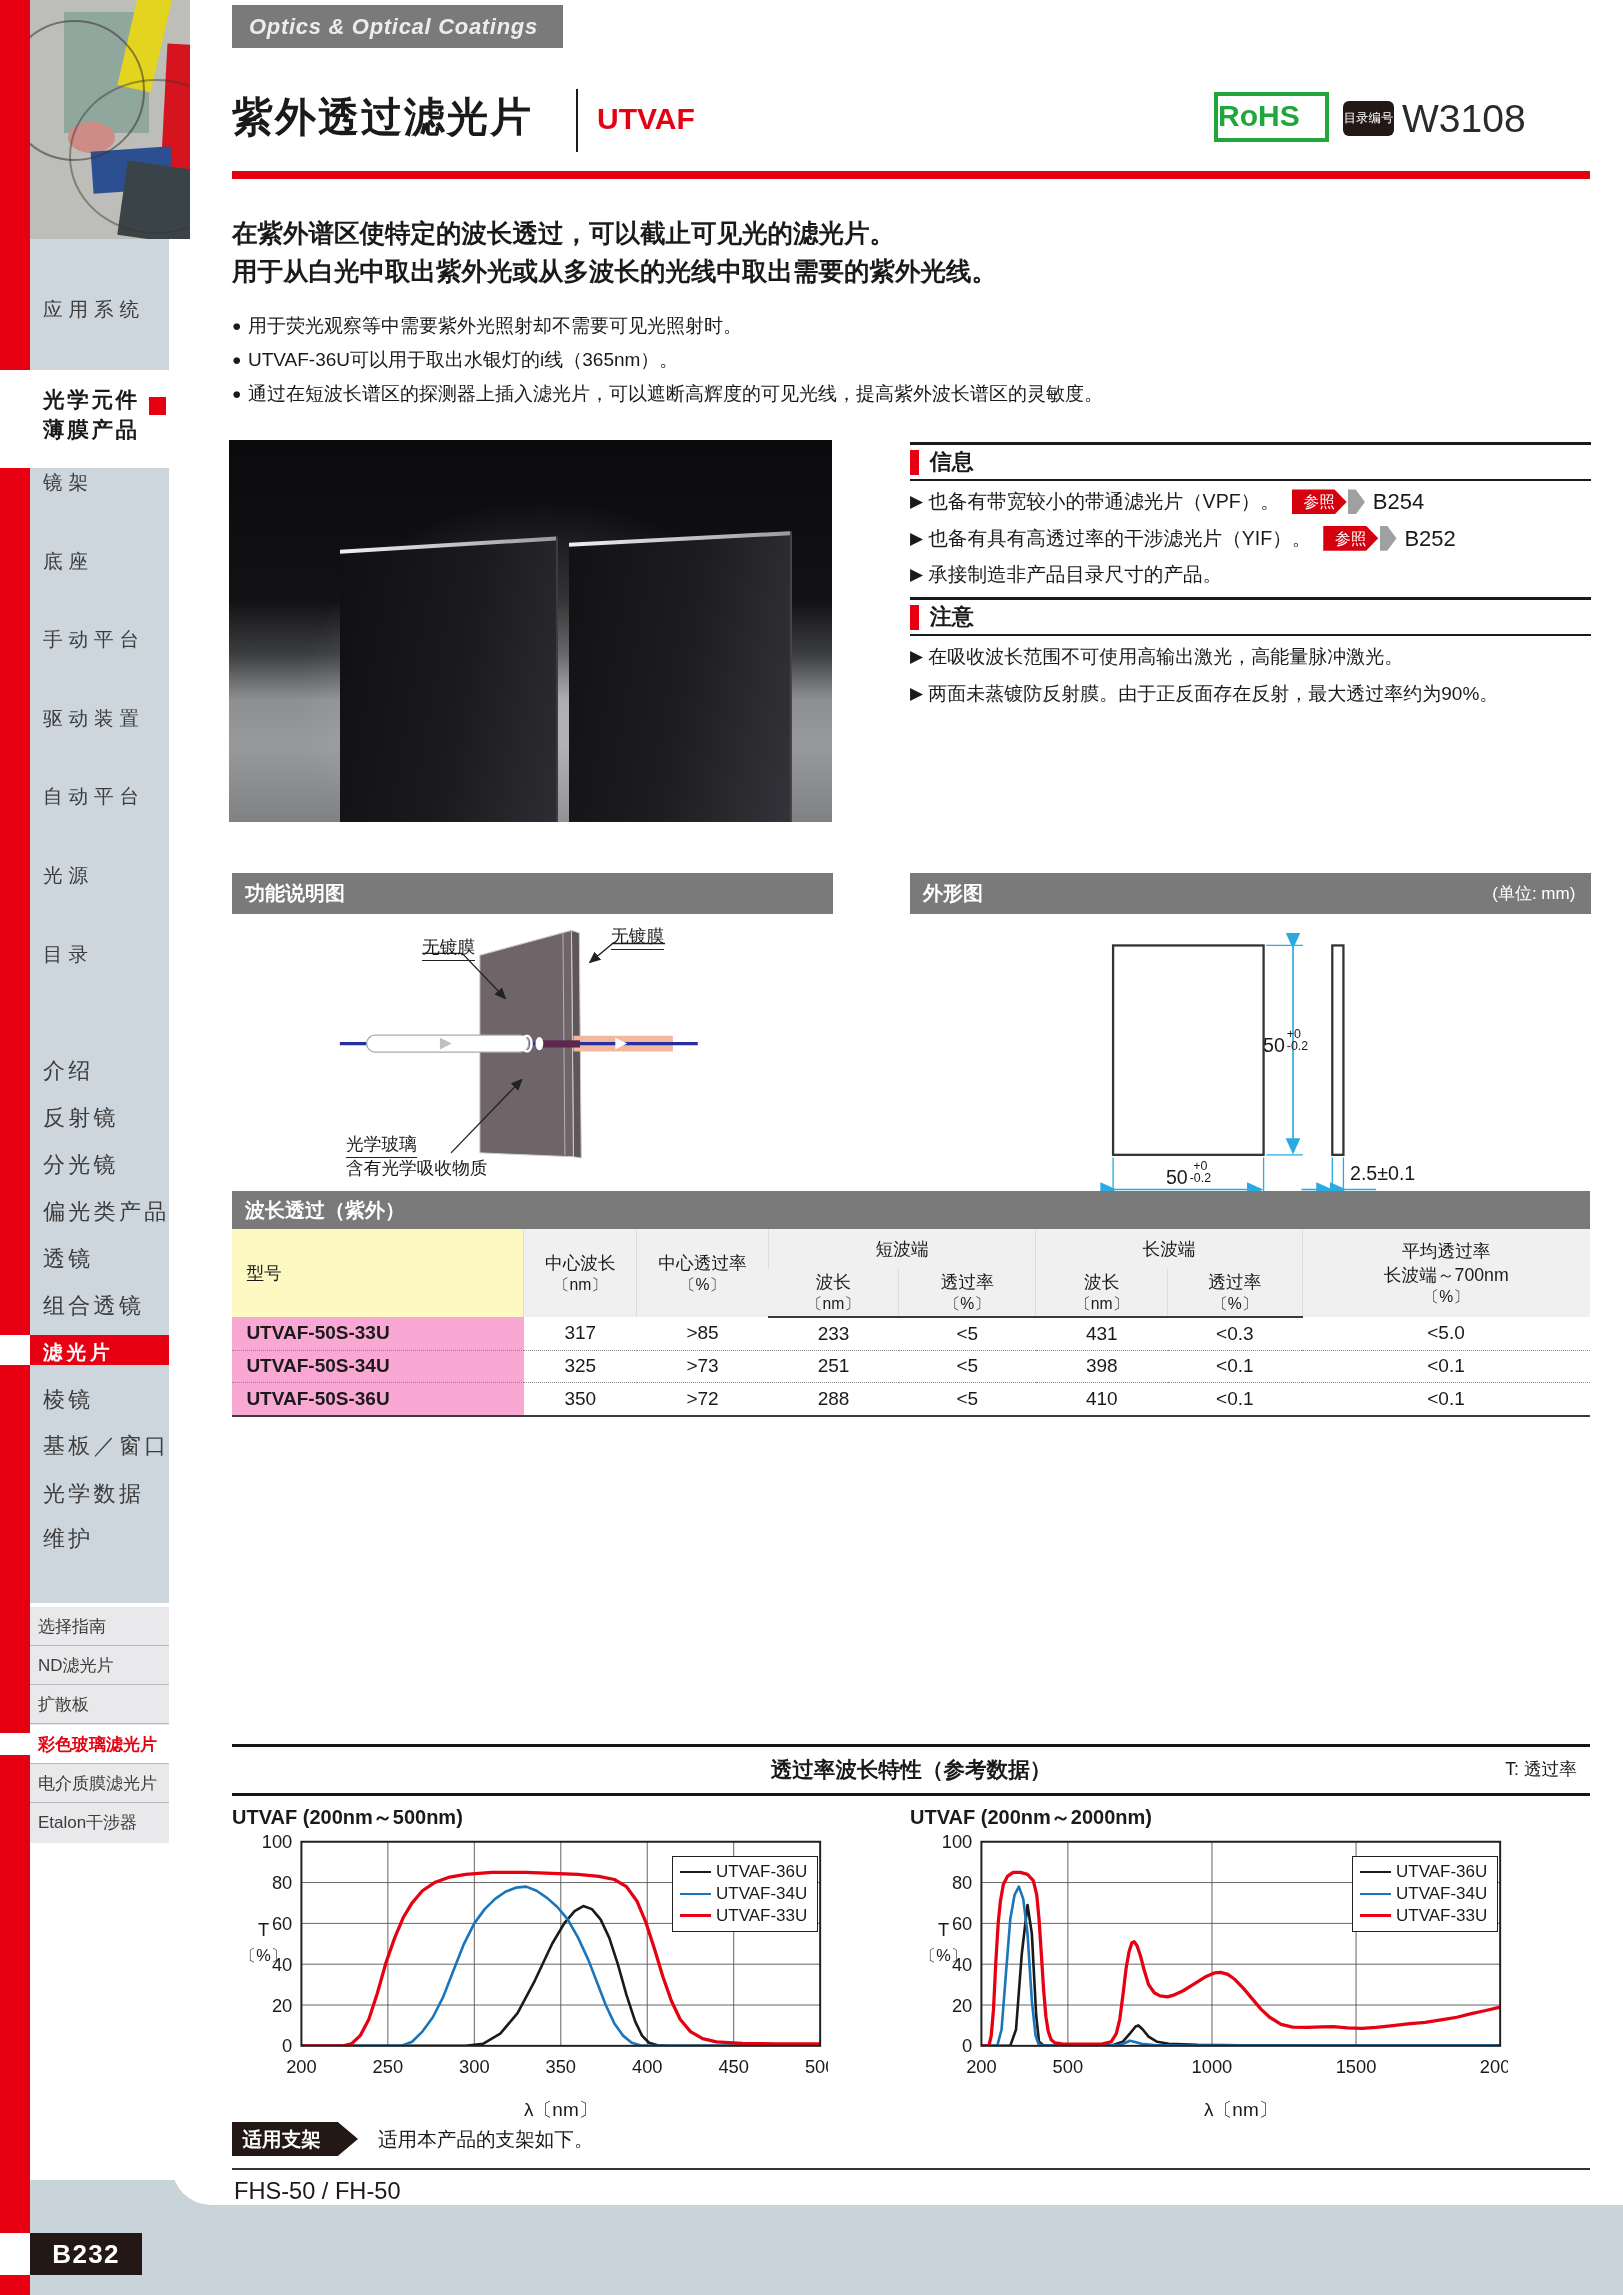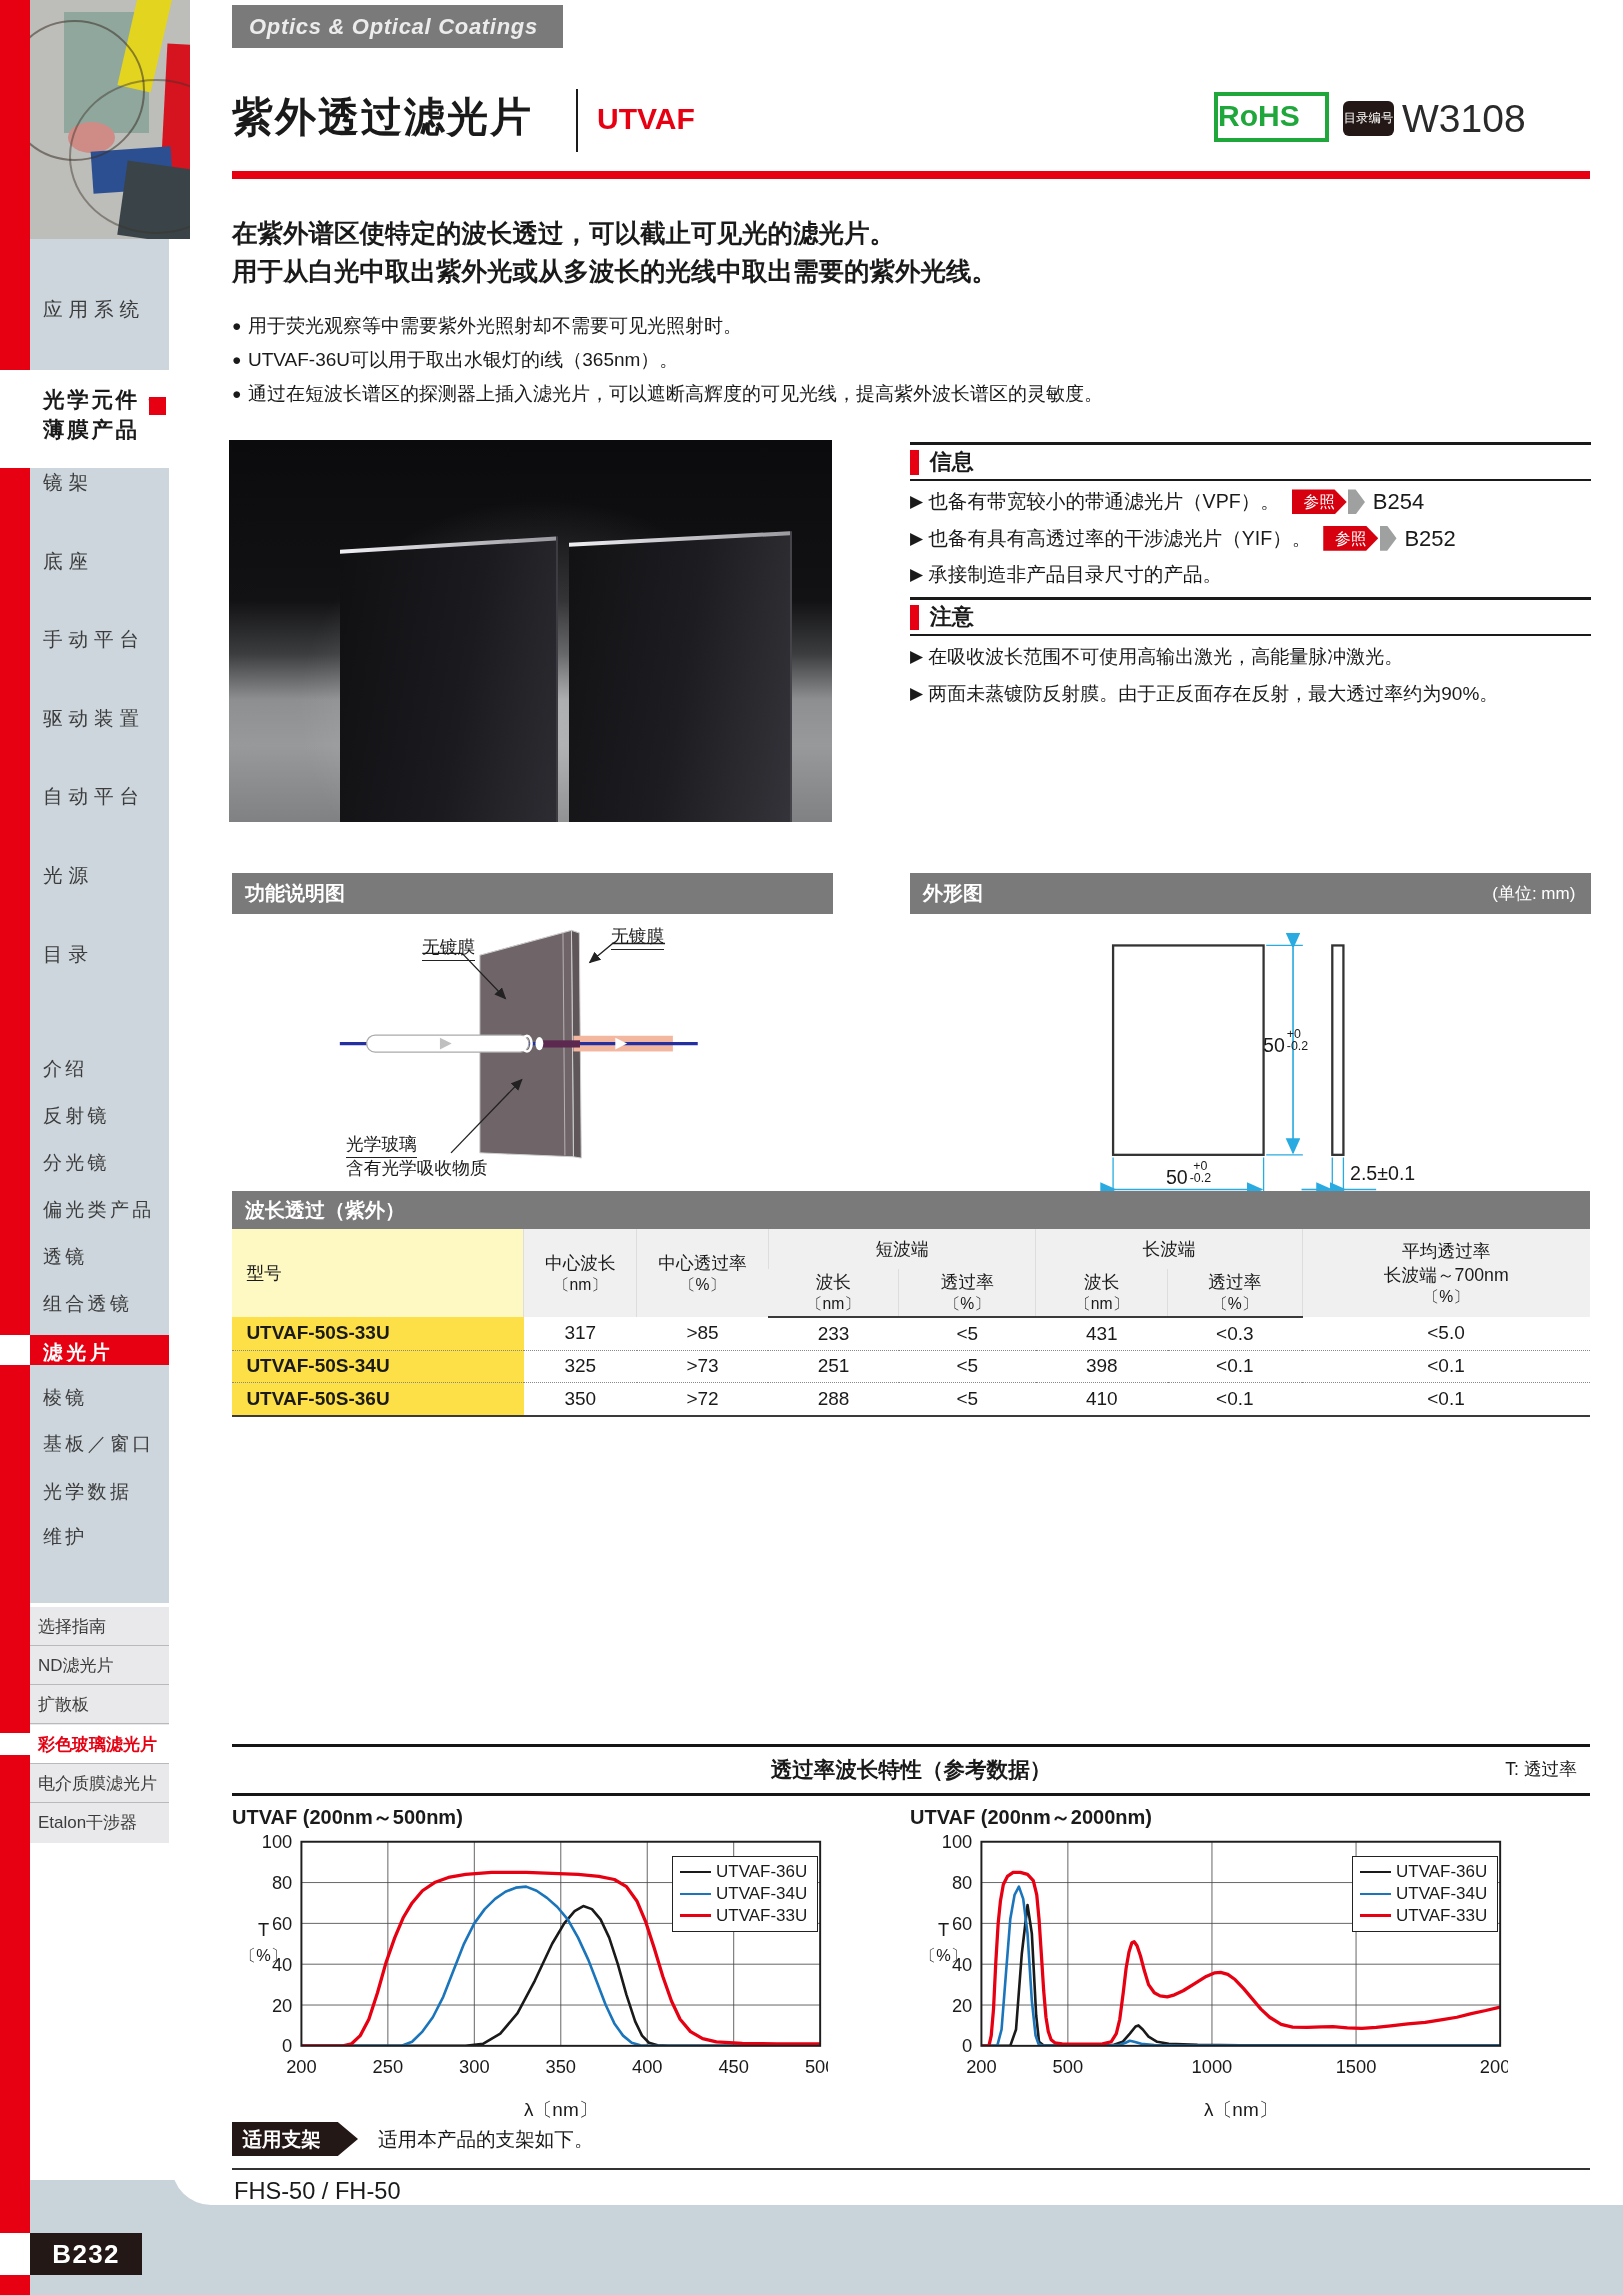--- a/index.html
+++ b/index.html
@@ -22,21 +22,21 @@
 
   
   .top-bar{left:232px;top:5.2px;width:331px;height:43px;background:#7a7a7a;z-index:3;
            color:#ececec;font-style:italic;font-weight:bold;font-size:22px;line-height:43px;
            padding-left:17px;letter-spacing:0.7px;box-sizing:border-box;}
 
   
   .sb-main{left:30px;top:239px;width:139px;height:1364px;background:#cdd6dd;z-index:4;}
   .sb-sub{left:30px;top:1607px;width:139px;height:236px;background:#e9e8ea;z-index:4;}
   .sb-item{left:43px;font-size:19.6px;color:#3c3c3c;letter-spacing:5.9px;z-index:6;white-space:nowrap;}
-  .sb-item2{left:43px;font-size:19px;color:#3c3c3c;letter-spacing:3.3px;z-index:6;white-space:nowrap;}
+  .sb-item2{left:43px;font-size:22px;color:#3c3c3c;letter-spacing:3.3px;z-index:6;white-space:nowrap;}
   .sb-sel-top{left:30px;top:370px;width:166px;height:98px;background:#fff;z-index:5;}
   .sb-sel-line{left:43px;font-size:21.6px;font-weight:bold;color:#1a1a1a;letter-spacing:2.6px;z-index:6;}
   .sb-red-square{left:149px;top:397px;width:17px;height:18.3px;background:#e60012;z-index:6;}
   .sb-sel-filter{left:30px;top:1335px;width:139px;height:30px;background:#e60012;z-index:5;}
   .sb-sel-filter-label{left:43px;top:1339px;font-size:19.6px;font-weight:bold;color:#fff;letter-spacing:3.9px;z-index:6;}
   .sb3-row{left:30px;width:139px;height:39px;z-index:6;font-size:17px;color:#3c3c3c;
            line-height:39px;padding-left:7.9px;box-sizing:border-box;border-bottom:0.7px solid #b9b9bd;white-space:nowrap;}
   .sb3-sel{background:#fff;color:#e60012;font-weight:bold;}
 
   
@@ -91,21 +91,21 @@
   .tol span{display:block;}
 
   
   .tbl{left:232px;top:1229px;width:1358px;border-collapse:collapse;table-layout:fixed;z-index:3;
        font-size:19px;}
   .tbl th{font-weight:normal;font-size:17.7px;background:#f0f0f0;}
   .tbl th.mh{background:#fef9c3;}
   .tbl .unit{font-size:15.7px;}
   .tbl thead tr:last-child th{border-bottom:2px solid #3a3a3a;}
   .tbl td{text-align:center;height:29.5px;background:#fff;}
-  .tbl td.model{background:#fde047;text-align:left;padding-left:14.4px;font-weight:bold;}
+  .tbl td.model{background:#f9a8d4;text-align:left;padding-left:14.4px;font-weight:bold;}
   .tbl tbody tr + tr td{border-top:1.3px dotted #888;}
   .tbl tbody tr:last-child td{border-bottom:2px solid #3a3a3a;}
   .tbl thead th{border-left:0.7px solid #ddd;}
   .tbl thead th:first-child{border-left:none;}
 
   
   .charts-box-head{left:232px;top:1744px;width:1358px;height:52px;border-top:3.3px solid #151515;
                    border-bottom:3.3px solid #151515;box-sizing:border-box;z-index:3;background:#fff;}
   .charts-box-head .c{width:100%;text-align:center;font-size:21.6px;font-weight:bold;line-height:45px;}
   .charts-box-head .n{position:absolute;right:13px;top:0;font-size:17.7px;line-height:45px;font-weight:normal;}

